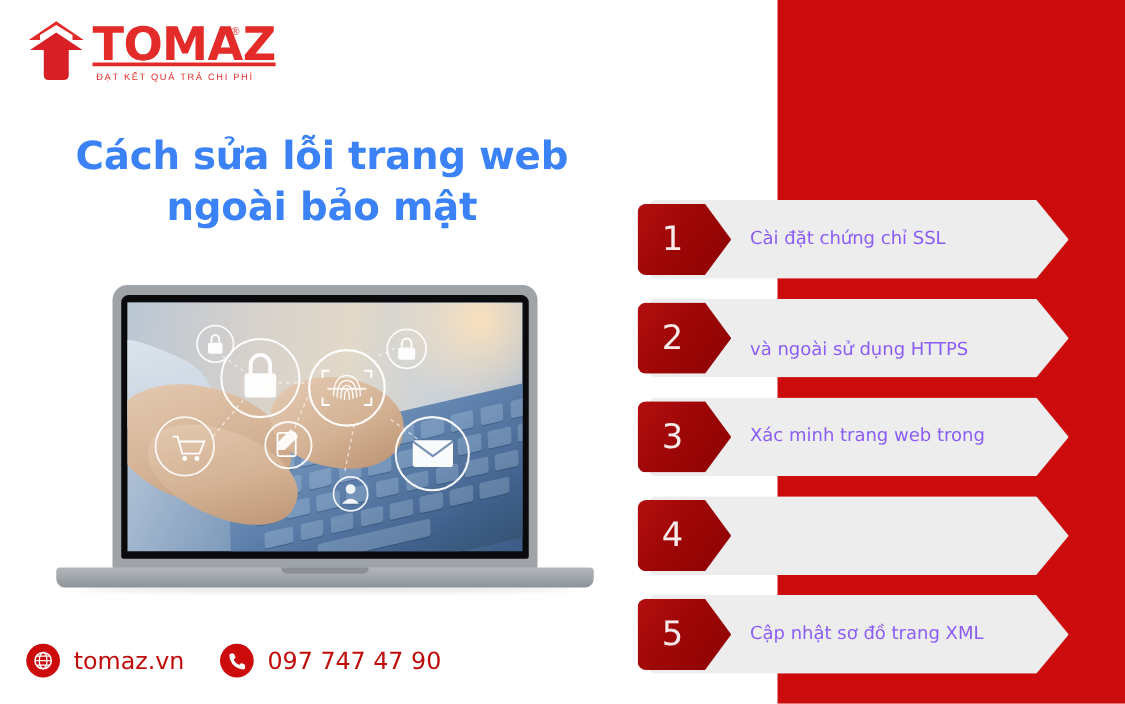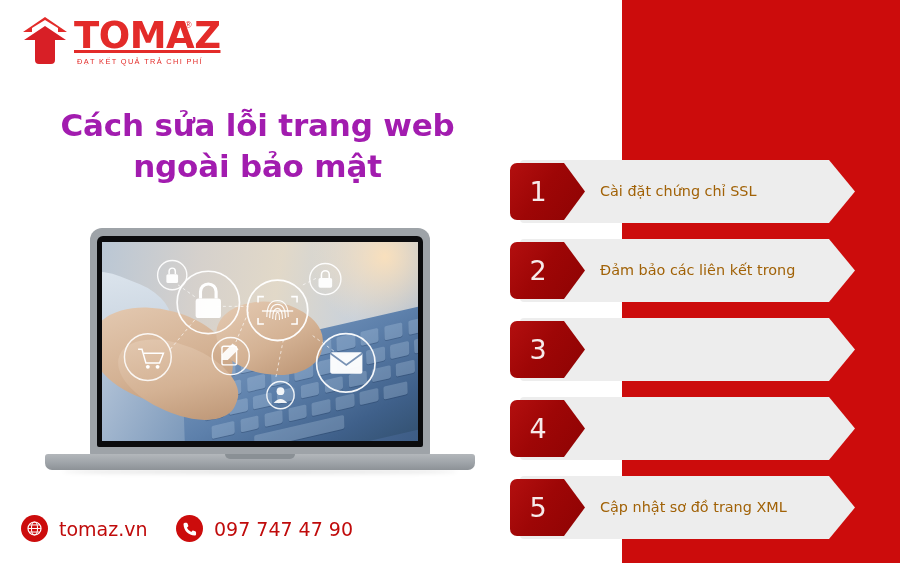--- a/index.html
+++ b/index.html
@@ -38,21 +38,21 @@
     white-space:nowrap;
   }
 
   
   .headline {
     position:absolute; left:30px; top:105px; width:455px;
     text-align:center;
     font-family:"DejaVu Sans", sans-serif;
     font-weight:bold;
     font-size:31px; line-height:1.32;
-    color:#a21caf;
+    color:#3b82f6;
     letter-spacing:-0.2px;
   }
 
   
   .laptop { position:absolute; left:45px; top:228px; width:430px; height:250px; }
   .lid {
     position:absolute; left:45px; top:0; width:340px; height:228px;
     background:#9ea3a8; border-radius:12px 12px 3px 3px;
     padding:8px 7px 9px 7px;
   }
@@ -130,21 +130,21 @@
   }
   .step-num {
     position:absolute; left:0; top:0; width:56px; height:57px;
     display:flex; align-items:center; justify-content:center;
     color:#F6EAEA; font-size:27px; font-weight:400;
     font-family:"DejaVu Sans", sans-serif;
   }
   .step-text {
     position:absolute; left:90px; top:0; width:222px; height:63px;
     display:flex; align-items:center;
-    font-size:14.4px; color:#a16207; line-height:1.32;
+    font-size:14.4px; color:#8b5cf6; line-height:1.32;
     font-family:"DejaVu Sans", sans-serif;
   }
 
   
   .footer { position:absolute; left:18px; top:515px; height:40px; }
   .f-item { position:absolute; display:flex; align-items:center; }
   .f-circle {
     width:27px; height:27px; border-radius:50%; background:#CC0C0C;
     display:flex; align-items:center; justify-content:center; flex:none;
   }
@@ -309,33 +309,34 @@
       </div>
     </div>
 
     <div class="step" style="top:239px">
       <div class="step-banner-inner"></div>
       <div class="step-badge">
         <div class="step-num">2</div>
       </div>
       <div class="step-text">
         <span>
-          <span>Đảm bảo các liên kết trong</span><br>
+          <br>
+          <span>và ngoài sử dụng HTTPS</span>
         </span>
       </div>
     </div>
 
     <div class="step" style="top:318px">
       <div class="step-banner-inner"></div>
       <div class="step-badge">
         <div class="step-num">3</div>
       </div>
       <div class="step-text">
         <span>
-          <br>
+          <span>Xác minh trang web trong</span><br>
         </span>
       </div>
     </div>
 
     <div class="step" style="top:397px">
       <div class="step-banner-inner"></div>
       <div class="step-badge">
         <div class="step-num">4</div>
       </div>
       <div class="step-text">

